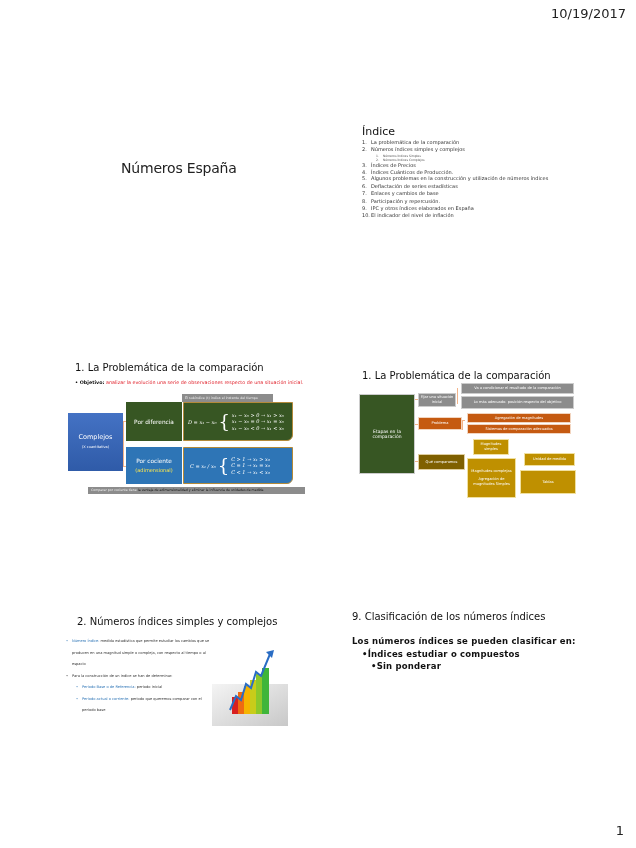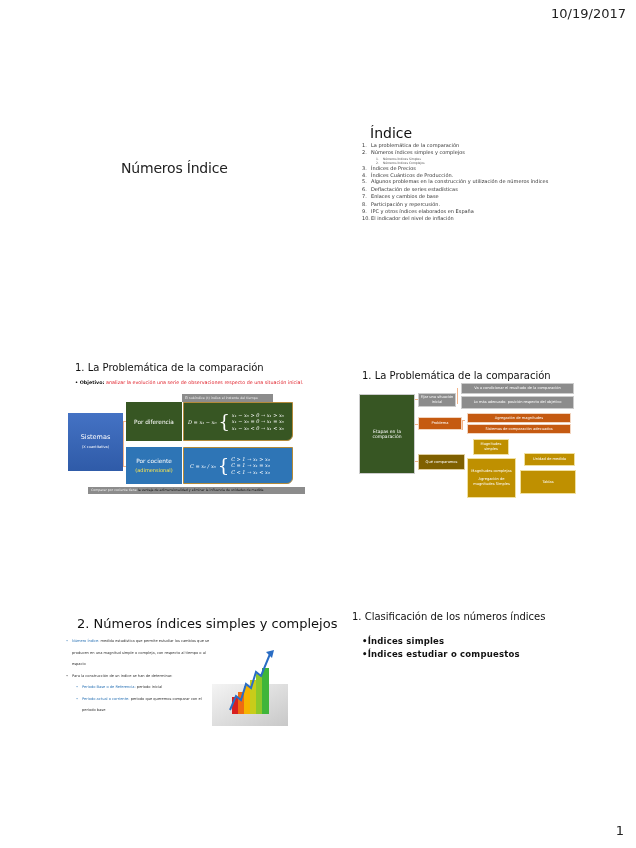--- a/index.html
+++ b/index.html
@@ -7,21 +7,21 @@
          font-family:"DejaVu Sans", "Liberation Sans", sans-serif; color:#222; }
   .abs { position:absolute; }
   .date { right:10px; top:6px; font-size:13px; color:#222; }
   .pagenum { right:12px; bottom:10px; font-size:13px; color:#222; }
 
   
   .title1 { left:121px; top:160px; font-size:14px; color:#222; letter-spacing:-0.2px; }
 
   
   .indice { left:362px; top:125px; width:210px; }
-  .indice h2 { margin:0 0 1px 8px; font-size:14px; font-weight:normal; color:#111; }
+  .indice h2 { margin:0 0 1px 0; font-size:11px; font-weight:normal; color:#111; }
   .indice ol { margin:0; padding:0; list-style:none; font-size:5px; line-height:7.3px; color:#333; }
   .indice li { display:flex; }
   .indice li .n { width:9px; flex:0 0 9px; }
   .indice .sub { font-size:3px; line-height:4px; padding-left:14px; color:#555; }
   .indice .sub div { display:flex; }
   .indice .sub span.n { width:7px; }
 
   
   .s3title { left:75px; top:362px; font-size:10px; color:#111; }
   .s3obj { left:75px; top:380px; width:230px; font-size:4.8px; line-height:6.5px; color:#111; }
@@ -54,41 +54,41 @@
   .box { position:absolute; color:#fff; font-size:3.6px; display:flex; align-items:center;
          justify-content:center; text-align:center; box-sizing:border-box; line-height:5px; }
   .g-dark { background:#375623; border:1px solid #ccc; }
   .g-grey { background:#8c8c8c; border:1px solid #ccc; }
   .g-orange { background:#c55a11; border:1px solid #f2d5c0; }
   .g-brown { background:#7f6000; border:1px solid #e0cfa0; }
   .g-gold { background:#bf9000; border:1px solid #f0e0a0; }
   .line { position:absolute; background:#f2b48a; }
 
   
-  .s5title { left:77px; top:616px; font-size:13px; color:#111; }
+  .s5title { left:77px; top:616px; font-size:10px; color:#111; }
   .s5body { left:66px; top:636px; width:145px; font-size:3.6px; line-height:11.5px; color:#333; }
   .s5body .bl { color:#2e75b6; }
   .s5body .b1 { display:flex; }
   .s5body .dot { width:6px; flex:0 0 6px; color:#2e75b6; }
   .s5body .ind { padding-left:10px; }
   .chartimg { left:212px; top:640px; width:76px; height:86px; }
 
   
   .s6title { left:352px; top:611px; font-size:10px; color:#111; }
   .s6body { left:352px; top:635px; font-size:8.5px; font-weight:bold; color:#111; line-height:12.6px; letter-spacing:0.2px; }
   .s6body .l1 { padding-left:10px; }
   .s6body .l2 { padding-left:19px; }
 </style>
 </head>
 <body>
 
 <div class="abs date">10/19/2017</div>
 <div class="abs pagenum">1</div>
 
-<div class="abs title1">Números Índice</div>
+<div class="abs title1">Números España</div>
 
 <div class="abs indice">
   <h2>Índice</h2>
   <ol>
     <li>
         <span class="n">1.</span>
         <span>La problemática de la comparación</span>
       </li>
     <li>
         <span class="n">2.</span>
@@ -139,21 +139,21 @@
   </ol>
 </div>
 
 <div class="abs s3title">1. La Problemática de la comparación</div>
 <div class="abs s3obj">
   <b>• Objetivo: </b><span class="red">analizar la evolución una serie de observaciones respecto de una situación inicial.</span>
 </div>
 <div class="abs s3note">El subíndice (t) indica el instante del tiempo</div>
 <div class="abs connector" style="left:123px;top:421px;width:3px;height:44px;"></div>
 <div class="abs comparar">
-  <span>Sistemas</span>
+  <span>Complejos</span>
   <span class="sm">(X cuantitativa)</span>
 </div>
 <div class="abs pordif">Por diferencia</div>
 <div class="abs porcoc">
   <span>Por cociente</span>
   <span class="yl">(adimensional)</span>
 </div>
 <div class="abs formD">
   <span>D = x₁ − x₀</span>
     <span class="brace">{</span>
@@ -232,17 +232,18 @@
     <rect x="26" y="52" width="6" height="22" fill="#ef6a12"></rect>
     <rect x="32" y="46" width="6" height="28" fill="#f5b400"></rect>
     <rect x="38" y="40" width="6" height="34" fill="#c8cc1a"></rect>
     <rect x="44" y="34" width="6" height="40" fill="#8cc82a"></rect>
     <rect x="50" y="28" width="7" height="46" fill="#3fb53a"></rect>
     <polyline points="18,70 24,56 29,60 34,44 39,48 44,32 49,36 58,14" fill="none" stroke="#2a6dc4" stroke-width="2"></polyline>
     <polygon points="54,12 62,10 60,18" fill="#2a6dc4"></polygon>
   </svg>
 </div>
 
-<div class="abs s6title">1. Clasificación de los números índices</div>
+<div class="abs s6title">9. Clasificación de los números índices</div>
 <div class="abs s6body">
-  <div class="l1">•Índices simples</div>
+  <div>Los números índices se pueden clasificar en:</div>
   <div class="l1">•Índices estudiar o compuestos</div>
+  <div class="l2">•Sin ponderar</div>
 </div>
 
 </body></html>

